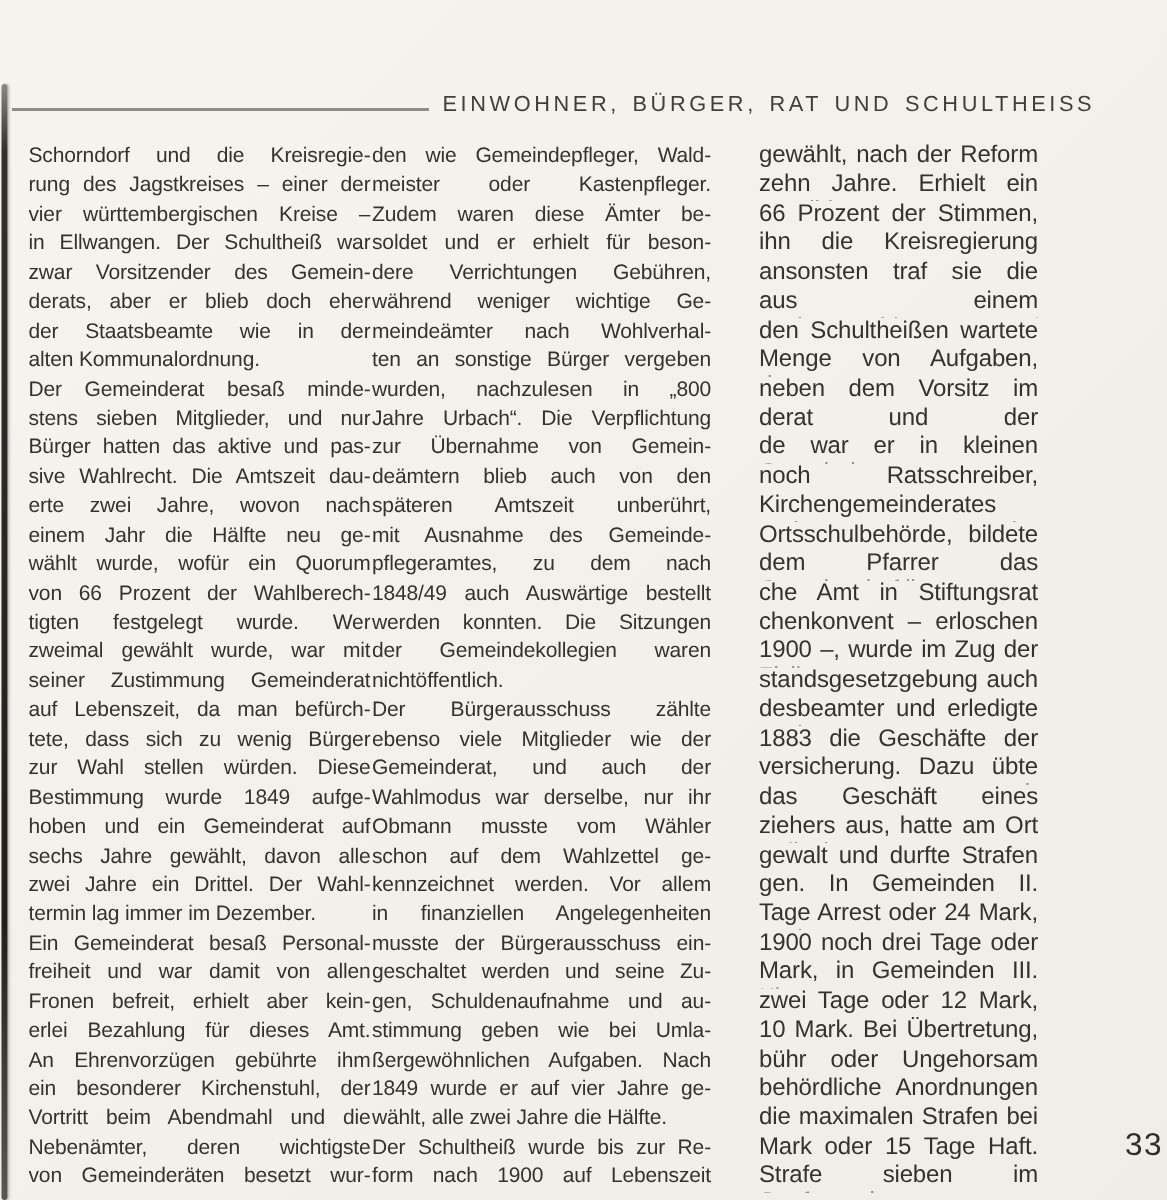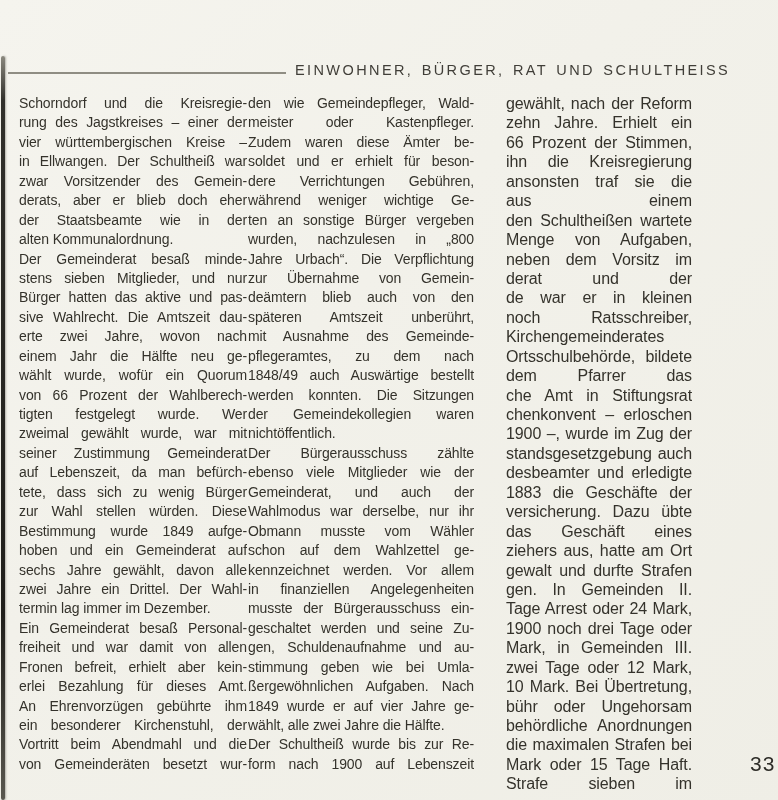--- a/index.html
+++ b/index.html
@@ -110,29 +110,31 @@
       <div class="line">sechs Jahre gewählt, davon alle</div>
       <div class="line">zwei Jahre ein Drittel. Der Wahl-</div>
       <div class="line para-end">termin lag immer im Dezember.</div>
       <div class="line">Ein Gemeinderat besaß Personal-</div>
       <div class="line">freiheit und war damit von allen</div>
       <div class="line">Fronen befreit, erhielt aber kein-</div>
       <div class="line">erlei Bezahlung für dieses Amt.</div>
       <div class="line">An Ehrenvorzügen gebührte ihm</div>
       <div class="line">ein besonderer Kirchenstuhl, der</div>
       <div class="line">Vortritt beim Abendmahl und die</div>
+      <div class="line">Nebenämter, deren wichtigste</div>
       <div class="line">von Gemeinderäten besetzt wur-</div>
     </div>
   <div class="col col-2">
       <div class="line">den wie Gemeindepfleger, Wald-</div>
       <div class="line">meister oder Kastenpfleger.</div>
       <div class="line">Zudem waren diese Ämter be-</div>
       <div class="line">soldet und er erhielt für beson-</div>
       <div class="line">dere Verrichtungen Gebühren,</div>
       <div class="line">während weniger wichtige Ge-</div>
+      <div class="line">meindeämter nach Wohlverhal-</div>
       <div class="line">ten an sonstige Bürger vergeben</div>
       <div class="line">wurden, nachzulesen in „800</div>
       <div class="line">Jahre Urbach“. Die Verpflichtung</div>
       <div class="line">zur Übernahme von Gemein-</div>
       <div class="line">deämtern blieb auch von den</div>
       <div class="line">späteren Amtszeit unberührt,</div>
       <div class="line">mit Ausnahme des Gemeinde-</div>
       <div class="line">pflegeramtes, zu dem nach</div>
       <div class="line">1848/49 auch Auswärtige bestellt</div>
       <div class="line">werden konnten. Die Sitzungen</div>

